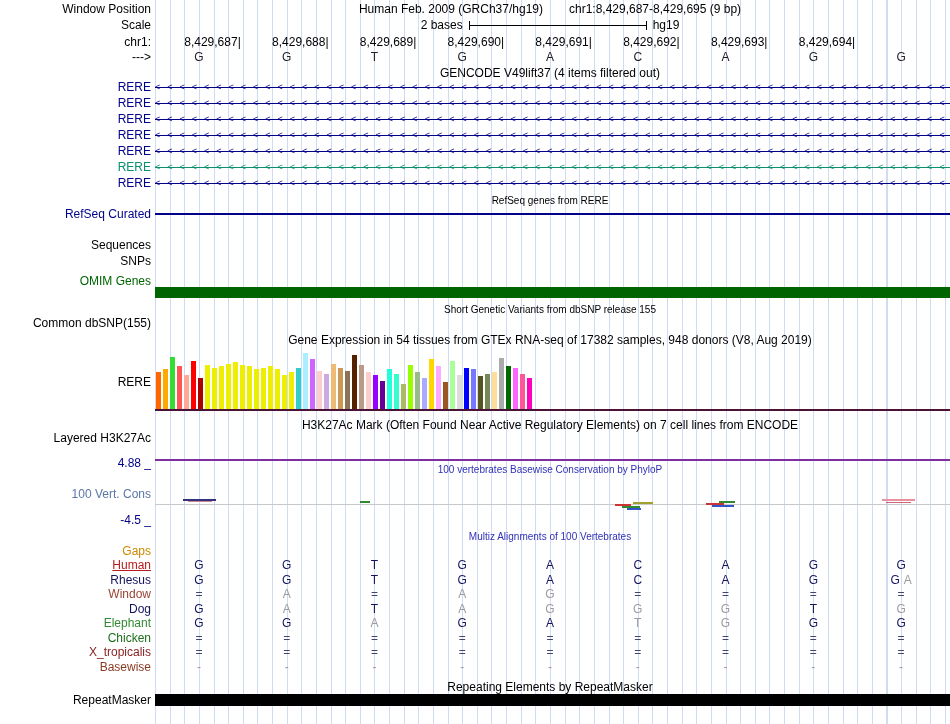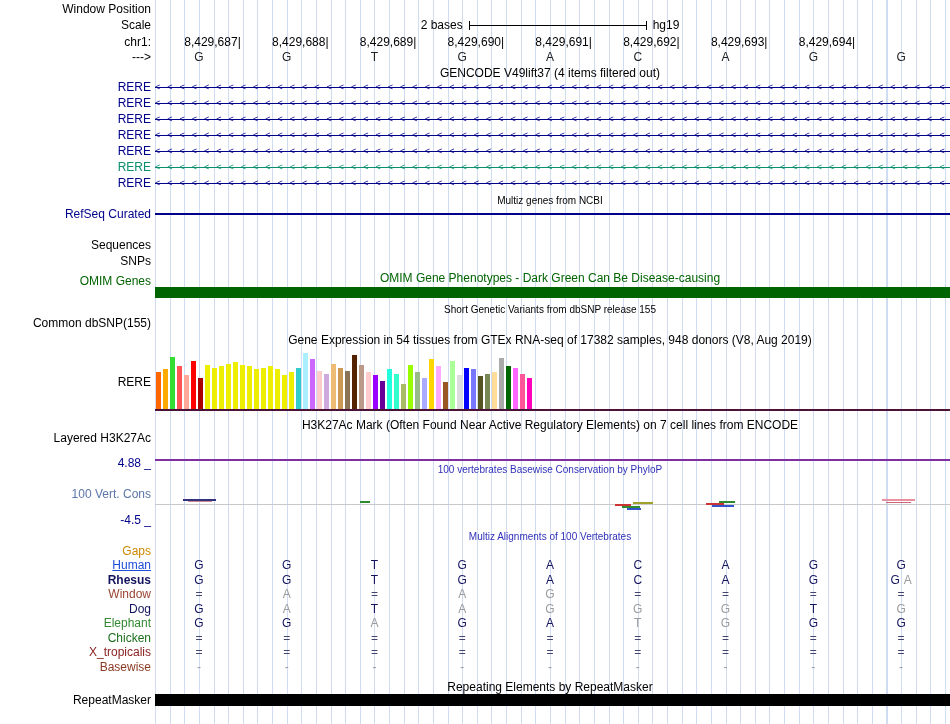--- a/index.html
+++ b/index.html
@@ -22,20 +22,21 @@
   .mz-cell{position:absolute;text-align:center;line-height:14px}
   .mz-cell span+span{margin-left:4px}
   .title-gap{display:inline-block;width:26px}
 </style>
 </head>
 <body>
 
 <div class="browser">
   <div class="grid" style="background: repeating-linear-gradient(to right, rgba(176, 196, 232, 0.6) 0px, rgba(176, 196, 232, 0.6) 1px, transparent 1px, transparent 14.63px);"></div>
 
+  <div class="center-title" style="top:2px"><span>Human Feb. 2009 (GRCh37/hg19)</span><span class="title-gap"></span><span>chr1:8,429,687-8,429,695 (9 bp)</span></div>
 
   <div class="scale-row">
     <span>2 bases</span>
     <span class="scale-bar"></span>
     <span>hg19</span>
   </div>
 
   <div class="gtex-bars">
       <div class="gtex-bar" style="height: 38px; background: rgb(255, 102, 0);"></div>
       <div class="gtex-bar" style="height: 41px; background: rgb(255, 170, 0);"></div>
@@ -135,26 +136,25 @@
       <span class="arrows" style="color: rgb(0, 0, 139);">&lt;&lt;&lt;&lt;&lt;&lt;&lt;&lt;&lt;&lt;&lt;&lt;&lt;&lt;&lt;&lt;&lt;&lt;&lt;&lt;&lt;&lt;&lt;&lt;&lt;&lt;&lt;&lt;&lt;&lt;&lt;&lt;&lt;&lt;&lt;&lt;&lt;&lt;&lt;&lt;&lt;&lt;&lt;&lt;&lt;&lt;&lt;&lt;&lt;&lt;&lt;&lt;&lt;&lt;&lt;&lt;&lt;&lt;&lt;&lt;&lt;&lt;&lt;&lt;&lt;&lt;&lt;&lt;&lt;&lt;</span>
     </div>
     <div class="left-label" style="top: 160px; color: rgb(10, 143, 111);">RERE</div>
     <div class="gene-row" style="top: 160px; background: linear-gradient(rgb(10, 143, 111), rgb(10, 143, 111)) 0px 50% / 100% 1px no-repeat;">
       <span class="arrows" style="color: rgb(10, 143, 111);">&lt;&lt;&lt;&lt;&lt;&lt;&lt;&lt;&lt;&lt;&lt;&lt;&lt;&lt;&lt;&lt;&lt;&lt;&lt;&lt;&lt;&lt;&lt;&lt;&lt;&lt;&lt;&lt;&lt;&lt;&lt;&lt;&lt;&lt;&lt;&lt;&lt;&lt;&lt;&lt;&lt;&lt;&lt;&lt;&lt;&lt;&lt;&lt;&lt;&lt;&lt;&lt;&lt;&lt;&lt;&lt;&lt;&lt;&lt;&lt;&lt;&lt;&lt;&lt;&lt;&lt;&lt;&lt;&lt;&lt;</span>
     </div>
     <div class="left-label" style="top: 176px; color: rgb(0, 0, 139);">RERE</div>
     <div class="gene-row" style="top: 176px; background: linear-gradient(rgb(0, 0, 139), rgb(0, 0, 139)) 0px 50% / 100% 1px no-repeat;">
       <span class="arrows" style="color: rgb(0, 0, 139);">&lt;&lt;&lt;&lt;&lt;&lt;&lt;&lt;&lt;&lt;&lt;&lt;&lt;&lt;&lt;&lt;&lt;&lt;&lt;&lt;&lt;&lt;&lt;&lt;&lt;&lt;&lt;&lt;&lt;&lt;&lt;&lt;&lt;&lt;&lt;&lt;&lt;&lt;&lt;&lt;&lt;&lt;&lt;&lt;&lt;&lt;&lt;&lt;&lt;&lt;&lt;&lt;&lt;&lt;&lt;&lt;&lt;&lt;&lt;&lt;&lt;&lt;&lt;&lt;&lt;&lt;&lt;&lt;&lt;&lt;</span>
     </div>
-    <div class="center-title small" style="top: 194px; color: rgb(0, 0, 0);">Multiz genes from NCBI</div>
+    <div class="center-title small" style="top: 194px; color: rgb(0, 0, 0);">RefSeq genes from RERE</div>
     <div class="left-label" style="top: 207px; color: rgb(0, 0, 139);">RefSeq Curated</div>
     <div class="hl" style="left: 155px; top: 213px; width: 795px; height: 2px; background: rgb(0, 0, 139);"></div>
     <div class="left-label" style="top: 238px; color: rgb(0, 0, 0);">Sequences</div>
     <div class="left-label" style="top: 254px; color: rgb(0, 0, 0);">SNPs</div>
-    <div class="center-title" style="top: 271px; color: rgb(0, 100, 0);">OMIM Gene Phenotypes - Dark Green Can Be Disease-causing</div>
     <div class="left-label" style="top: 274px; color: rgb(0, 100, 0);">OMIM Genes</div>
     <div class="hl" style="left: 155px; top: 287px; width: 795px; height: 11px; background: rgb(0, 100, 0);"></div>
     <div class="center-title small" style="top: 303px; color: rgb(0, 0, 0);">Short Genetic Variants from dbSNP release 155</div>
     <div class="left-label" style="top: 316px; color: rgb(0, 0, 0);">Common dbSNP(155)</div>
     <div class="center-title" style="top: 333px; color: rgb(0, 0, 0);">Gene Expression in 54 tissues from GTEx RNA-seq of 17382 samples, 948 donors (V8, Aug 2019)</div>
     <div class="left-label" style="top: 375px; color: rgb(0, 0, 0);">RERE</div>
     <div class="hl" style="left: 155px; top: 409px; width: 795px; height: 2px; background: rgb(76, 17, 55);"></div>
     <div class="center-title" style="top: 418px; color: rgb(0, 0, 0);">H3K27Ac Mark (Often Found Near Active Regulatory Elements) on 7 cell lines from ENCODE</div>
     <div class="left-label" style="top: 431px; color: rgb(0, 0, 0);">Layered H3K27Ac</div>
     <div class="hl" style="left: 155px; top: 459px; width: 795px; height: 2px; background: rgb(126, 48, 160);"></div>
@@ -170,31 +170,31 @@
     <div class="hl" style="left: 622px; top: 506px; width: 18px; height: 2px; background: rgb(46, 139, 46);"></div>
     <div class="hl" style="left: 633px; top: 502px; width: 20px; height: 2px; background: rgb(160, 160, 46);"></div>
     <div class="hl" style="left: 627px; top: 508px; width: 14px; height: 2px; background: rgb(51, 85, 204);"></div>
     <div class="hl" style="left: 706px; top: 503px; width: 18px; height: 2px; background: rgb(204, 51, 51);"></div>
     <div class="hl" style="left: 712px; top: 505px; width: 22px; height: 2px; background: rgb(51, 85, 204);"></div>
     <div class="hl" style="left: 719px; top: 501px; width: 16px; height: 2px; background: rgb(46, 139, 46);"></div>
     <div class="hl" style="left: 882px; top: 499px; width: 33px; height: 2px; background: rgb(232, 144, 160);"></div>
     <div class="hl" style="left: 886px; top: 502px; width: 25px; height: 1px; background: rgb(204, 102, 119);"></div>
     <div class="center-title small" style="top: 530px; color: rgb(48, 48, 184);">Multiz Alignments of 100 Vertebrates</div>
     <div class="left-label" style="top: 544px; color: rgb(204, 136, 0);">Gaps</div>
-    <div class="left-label" style="top: 558px; color: #1d4ed8; text-decoration: underline;">Human</div>
+    <div class="left-label" style="top: 558px; color: #b91c1c; text-decoration: underline;">Human</div>
     <div class="mz-cell" style="left: 155px; top: 558px; width: 87.7778px;"><span style="color: rgb(20, 20, 94);">G</span></div>
     <div class="mz-cell" style="left: 242.778px; top: 558px; width: 87.7778px;"><span style="color: rgb(20, 20, 94);">G</span></div>
     <div class="mz-cell" style="left: 330.556px; top: 558px; width: 87.7778px;"><span style="color: rgb(20, 20, 94);">T</span></div>
     <div class="mz-cell" style="left: 418.333px; top: 558px; width: 87.7778px;"><span style="color: rgb(20, 20, 94);">G</span></div>
     <div class="mz-cell" style="left: 506.111px; top: 558px; width: 87.7778px;"><span style="color: rgb(20, 20, 94);">A</span></div>
     <div class="mz-cell" style="left: 593.889px; top: 558px; width: 87.7778px;"><span style="color: rgb(20, 20, 94);">C</span></div>
     <div class="mz-cell" style="left: 681.667px; top: 558px; width: 87.7778px;"><span style="color: rgb(20, 20, 94);">A</span></div>
     <div class="mz-cell" style="left: 769.444px; top: 558px; width: 87.7778px;"><span style="color: rgb(20, 20, 94);">G</span></div>
     <div class="mz-cell" style="left: 857.222px; top: 558px; width: 87.7778px;"><span style="color: rgb(20, 20, 94);">G</span></div>
-    <div class="left-label" style="top: 573px; color: rgb(20, 20, 94); font-weight: bold;">Rhesus</div>
+    <div class="left-label" style="top: 573px; color: rgb(20, 20, 94);">Rhesus</div>
     <div class="mz-cell" style="left: 155px; top: 573px; width: 87.7778px;"><span style="color: rgb(20, 20, 94);">G</span></div>
     <div class="mz-cell" style="left: 242.778px; top: 573px; width: 87.7778px;"><span style="color: rgb(20, 20, 94);">G</span></div>
     <div class="mz-cell" style="left: 330.556px; top: 573px; width: 87.7778px;"><span style="color: rgb(20, 20, 94);">T</span></div>
     <div class="mz-cell" style="left: 418.333px; top: 573px; width: 87.7778px;"><span style="color: rgb(20, 20, 94);">G</span></div>
     <div class="mz-cell" style="left: 506.111px; top: 573px; width: 87.7778px;"><span style="color: rgb(20, 20, 94);">A</span></div>
     <div class="mz-cell" style="left: 593.889px; top: 573px; width: 87.7778px;"><span style="color: rgb(20, 20, 94);">C</span></div>
     <div class="mz-cell" style="left: 681.667px; top: 573px; width: 87.7778px;"><span style="color: rgb(20, 20, 94);">A</span></div>
     <div class="mz-cell" style="left: 769.444px; top: 573px; width: 87.7778px;"><span style="color: rgb(20, 20, 94);">G</span></div>
     <div class="mz-cell" style="left: 857.222px; top: 573px; width: 87.7778px;"><span style="color: rgb(20, 20, 94);">G</span><span style="color: rgb(156, 156, 156);">A</span></div>
     <div class="left-label" style="top: 587px; color: rgb(153, 68, 51);">Window</div>

